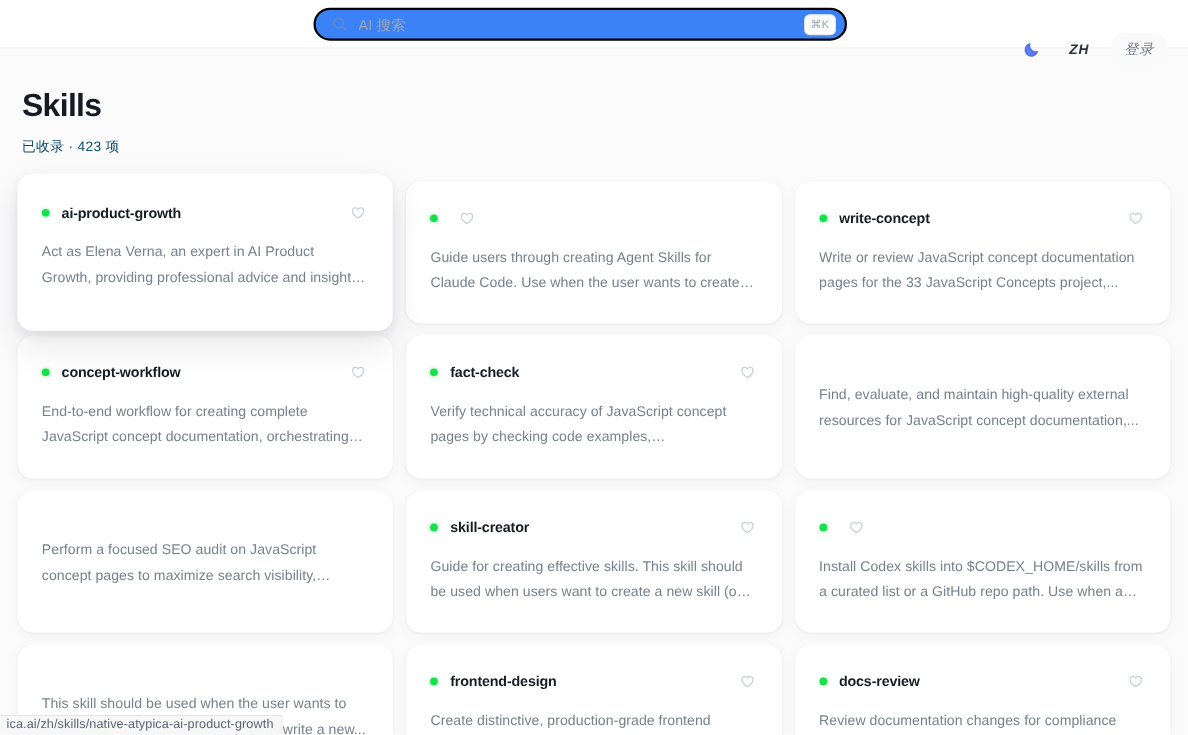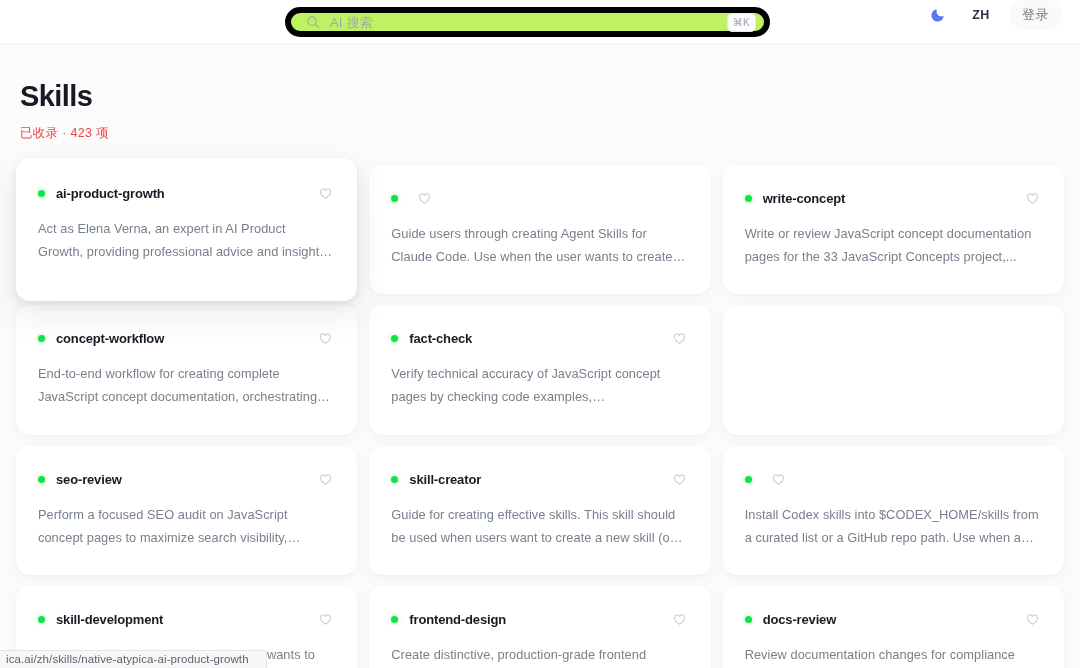--- a/index.html
+++ b/index.html
@@ -33,22 +33,22 @@
     position: absolute;
     left: 285px;
     top: 7px;
     width: 485px;
     height: 30px;
   }
 
   #search-box {
     width: 100%;
     height: 30px;
-    background: #bef264;
-    border: 6px solid #000000;
+    background: #3b82f6;
+    border: 2px solid #000000;
     border-radius: 16px;
     display: flex;
     align-items: center;
     padding: 0 8px 0 15px;
     cursor: text;
   }
 
   #search-icon {
     flex: 0 0 auto;
     width: 14px;
@@ -82,25 +82,26 @@
     display: flex;
     align-items: center;
     justify-content: center;
     padding: 0 5px;
     letter-spacing: .3px;
   }
 
   #header-right {
     position: absolute;
     right: 18px;
-    top: 0;
+    top: 16px;
     height: 44px;
     display: flex;
-    align-items: flex-start;
+    align-items: flex-end;
     gap: 8px;
+    font-style: italic;
   }
 
   #theme-toggle {
     width: 30px; height: 30px;
     display: flex; align-items: center; justify-content: center;
     border-radius: 8px;
     cursor: pointer;
   }
   #theme-toggle svg { display: block; }
 
@@ -137,21 +138,21 @@
     font-size: 29px;
     font-weight: 700;
     letter-spacing: -0.6px;
     color: #151a23;
     line-height: 1.1;
   }
 
   #page-subtitle {
     margin-top: 12px;
     font-size: 12.5px;
-    color: #ef4444;
+    color: #0c4a6e;
     letter-spacing: .3px;
   }
 
   
   #grid {
     margin-top: 23px;
     padding: 0 16px 0 16px;
     display: grid;
     grid-template-columns: repeat(3, 1fr);
     column-gap: 12px;
@@ -227,21 +228,21 @@
     left: 0;
     bottom: 0;
     max-width: 320px;
     background: #f7f7f8;
     border: 1px solid #e4e5e8;
     border-left: none;
     border-bottom: none;
     border-top-right-radius: 3px;
     font-size: 11.5px;
     color: #5a6472;
-    padding: 2px 17px 3px 6px;
+    padding: 2px 7px 3px 6px;
     white-space: nowrap;
     overflow: hidden;
     letter-spacing: .1px;
     z-index: 50;
   }
 </style>
 </head>
 <body>
 
 <div id="header">
@@ -332,31 +333,23 @@
         <span class="card-title">fact-check</span>
         <span class="fav-icon">
           <svg width="15" height="15" viewBox="0 0 20 20" fill="none" stroke="#c9d0dc" stroke-width="1.5" stroke-linejoin="round" stroke-linecap="round">
             <path d="M10 16.3S3.2 12.2 3.2 7.6A3.6 3.6 0 0 1 10 5.9 3.6 3.6 0 0 1 16.8 7.6c0 4.6-6.8 8.7-6.8 8.7z"></path>
           </svg>
         </span>
       </div>
       <div class="card-desc">Verify technical accuracy of JavaScript concept pages by checking code examples, MDN/ECMAScript...</div>
     </div>
     <div class="card">
-    </div>
-    <div class="card">
-      <div class="card-head">
-        <span class="status-dot"></span>
-        <span class="card-title">seo-review</span>
-        <span class="fav-icon">
-          <svg width="15" height="15" viewBox="0 0 20 20" fill="none" stroke="#c9d0dc" stroke-width="1.5" stroke-linejoin="round" stroke-linecap="round">
-            <path d="M10 16.3S3.2 12.2 3.2 7.6A3.6 3.6 0 0 1 10 5.9 3.6 3.6 0 0 1 16.8 7.6c0 4.6-6.8 8.7-6.8 8.7z"></path>
-          </svg>
-        </span>
-      </div>
+      <div class="card-desc">Find, evaluate, and maintain high-quality external resources for JavaScript concept documentation,...</div>
+    </div>
+    <div class="card">
       <div class="card-desc">Perform a focused SEO audit on JavaScript concept pages to maximize search visibility, featured snippet...</div>
     </div>
     <div class="card">
       <div class="card-head">
         <span class="status-dot"></span>
         <span class="card-title">skill-creator</span>
         <span class="fav-icon">
           <svg width="15" height="15" viewBox="0 0 20 20" fill="none" stroke="#c9d0dc" stroke-width="1.5" stroke-linejoin="round" stroke-linecap="round">
             <path d="M10 16.3S3.2 12.2 3.2 7.6A3.6 3.6 0 0 1 10 5.9 3.6 3.6 0 0 1 16.8 7.6c0 4.6-6.8 8.7-6.8 8.7z"></path>
           </svg>
@@ -369,29 +362,20 @@
         <span class="status-dot"></span>
         <span class="fav-icon">
           <svg width="15" height="15" viewBox="0 0 20 20" fill="none" stroke="#c9d0dc" stroke-width="1.5" stroke-linejoin="round" stroke-linecap="round">
             <path d="M10 16.3S3.2 12.2 3.2 7.6A3.6 3.6 0 0 1 10 5.9 3.6 3.6 0 0 1 16.8 7.6c0 4.6-6.8 8.7-6.8 8.7z"></path>
           </svg>
         </span>
       </div>
       <div class="card-desc">Install Codex skills into $CODEX_HOME/skills from a curated list or a GitHub repo path. Use when a user...</div>
     </div>
     <div class="card">
-      <div class="card-head">
-        <span class="status-dot"></span>
-        <span class="card-title">skill-development</span>
-        <span class="fav-icon">
-          <svg width="15" height="15" viewBox="0 0 20 20" fill="none" stroke="#c9d0dc" stroke-width="1.5" stroke-linejoin="round" stroke-linecap="round">
-            <path d="M10 16.3S3.2 12.2 3.2 7.6A3.6 3.6 0 0 1 10 5.9 3.6 3.6 0 0 1 16.8 7.6c0 4.6-6.8 8.7-6.8 8.7z"></path>
-          </svg>
-        </span>
-      </div>
       <div class="card-desc">This skill should be used when the user wants to "create a skill", "add a skill to plugin", "write a new...</div>
     </div>
     <div class="card">
       <div class="card-head">
         <span class="status-dot"></span>
         <span class="card-title">frontend-design</span>
         <span class="fav-icon">
           <svg width="15" height="15" viewBox="0 0 20 20" fill="none" stroke="#c9d0dc" stroke-width="1.5" stroke-linejoin="round" stroke-linecap="round">
             <path d="M10 16.3S3.2 12.2 3.2 7.6A3.6 3.6 0 0 1 10 5.9 3.6 3.6 0 0 1 16.8 7.6c0 4.6-6.8 8.7-6.8 8.7z"></path>
           </svg>

